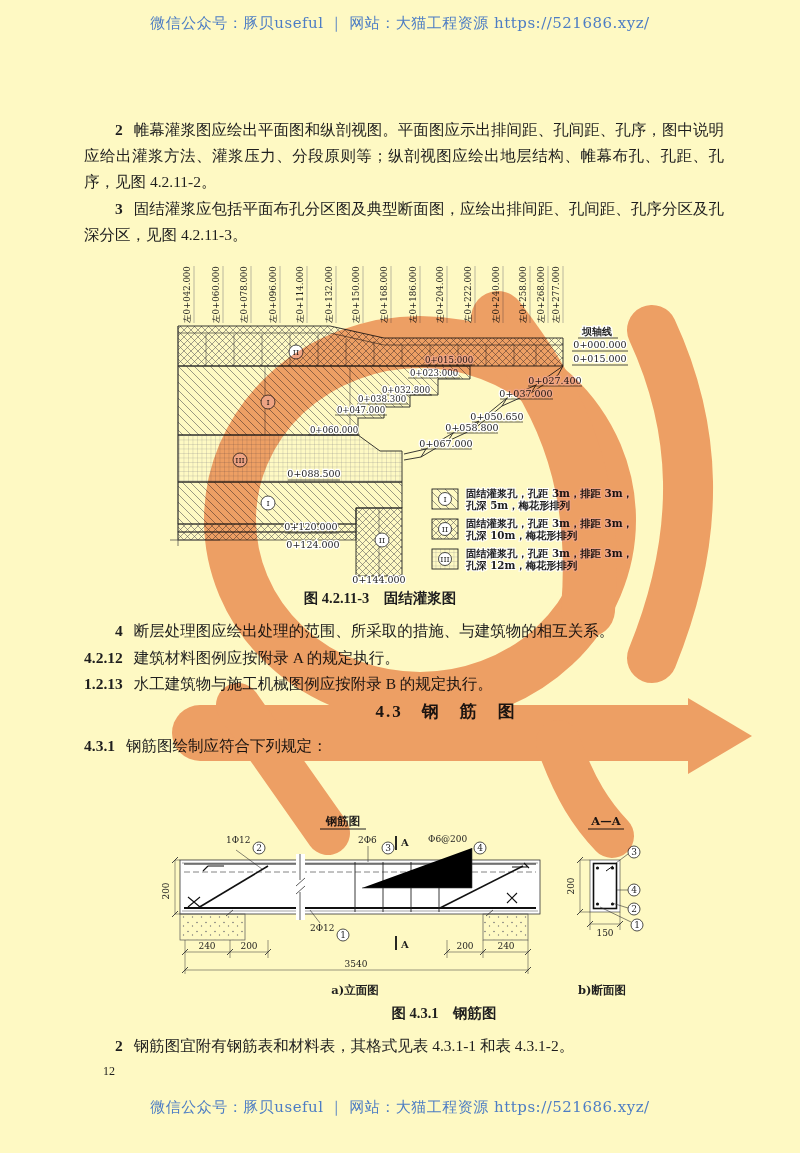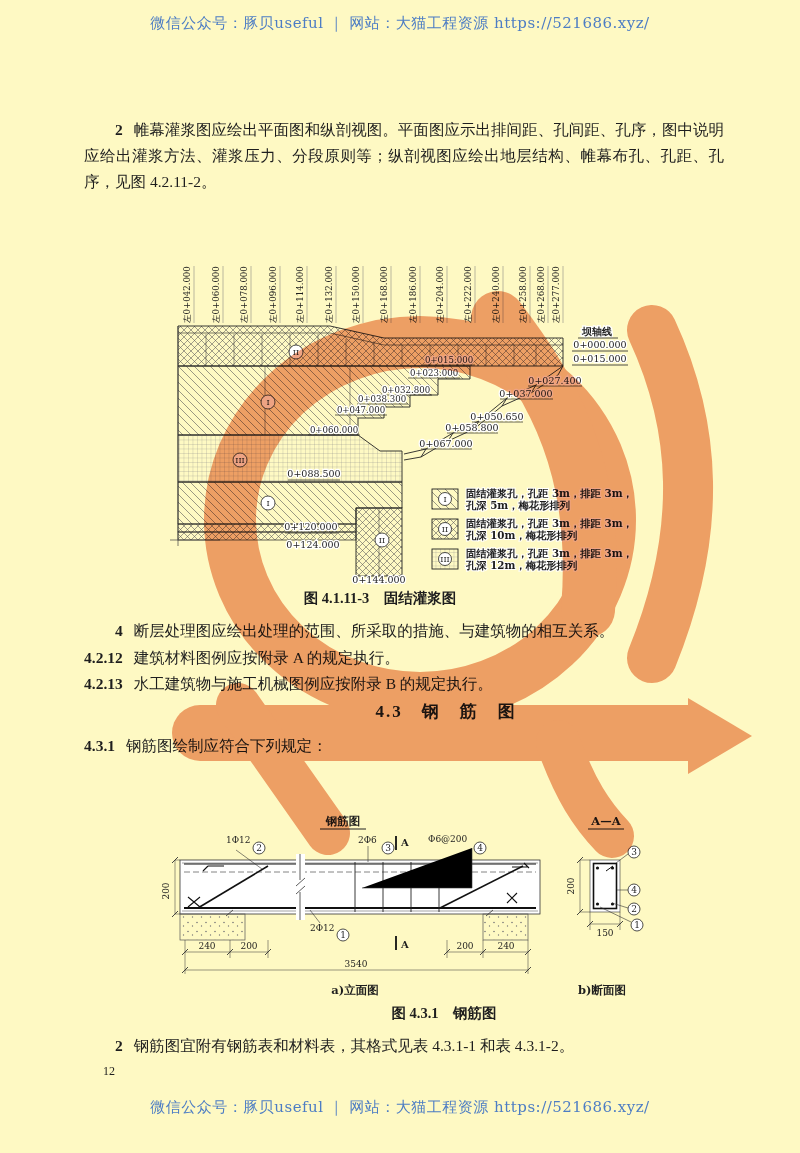--- a/index.html
+++ b/index.html
@@ -31,20 +31,21 @@
 </style>
 </head>
 <body>
 
 <div class="page">
 
   <div class="abs hf" style="top:14px;left:0;">微信公众号：豚贝useful ｜ 网站：大猫工程资源 https://521686.xyz/</div>
 
   <p class="abs para indent" style="top:117px;"><span class="num">2</span><span>帷幕灌浆图应绘出平面图和纵剖视图。平面图应示出排间距、孔间距、孔序，图中说明应给出灌浆方法、灌浆压力、分段原则等；纵剖视图应绘出地层结构、帷幕布孔、孔距、孔序，见图 4.2.11-2。</span></p>
 
+  <p class="abs para indent" style="top:196px;"><span class="num">3</span><span>固结灌浆应包括平面布孔分区图及典型断面图，应绘出排间距、孔间距、孔序分区及孔深分区，见图 4.2.11-3。</span></p>
 
   <svg class="abs" style="top:246px;left:170px;" width="580" height="342" viewBox="0 0 580 342">
     <defs>
       <pattern id="xh" width="7" height="7" patternUnits="userSpaceOnUse">
         <path d="M0,0 L7,7 M7,0 L0,7" stroke="#555" stroke-width="0.55" fill="none"></path>
       </pattern>
       <pattern id="dg" width="8" height="8" patternUnits="userSpaceOnUse">
         <path d="M0,0 L8,8 M-2,6 L2,10 M6,-2 L10,2" stroke="#555" stroke-width="0.6" fill="none"></path>
       </pattern>
       <pattern id="gr" width="4.5" height="4.5" patternUnits="userSpaceOnUse">
@@ -157,25 +158,25 @@
       <text class="lg" x="296" y="293">孔深 10m，梅花形排列</text>
 
       <rect x="262" y="303" width="26" height="20" fill="url(#gr)" stroke="#222" stroke-width="0.9"></rect>
       <circle cx="275" cy="313" r="6.5" fill="#fff" stroke="#222" stroke-width="0.8"></circle>
       <text class="zn" x="275" y="316" text-anchor="middle">III</text>
       <text class="lg" x="296" y="311">固结灌浆孔，孔距 3m，排距 3m，</text>
       <text class="lg" x="296" y="323">孔深 12m，梅花形排列</text>
     </g>
   </svg>
 
-  <div class="abs figcap" style="top:589px;left:180px;width:400px;">图 4.1.11-3　固结灌浆图</div>
+  <div class="abs figcap" style="top:589px;left:180px;width:400px;">图 4.2.11-3　固结灌浆图</div>
 
   <p class="abs para indent" style="top:618px;"><span class="num">4</span><span>断层处理图应绘出处理的范围、所采取的措施、与建筑物的相互关系。</span></p>
   <p class="abs para" style="top:645px;"><span class="num">4.2.12</span><span>建筑材料图例应按附录 A 的规定执行。</span></p>
-  <p class="abs para" style="top:671px;"><span class="num">4.2.13</span><span>水工建筑物与施工机械图例应按附录 B 的规定执行。</span></p>
+  <p class="abs para" style="top:671px;"><span class="num">1.2.13</span><span>水工建筑物与施工机械图例应按附录 B 的规定执行。</span></p>
 
   <div class="abs h43" style="top:700px;left:0;">4.3　钢　筋　图</div>
 
   <p class="abs para" style="top:733px;"><span class="num">4.3.1</span><span>钢筋图绘制应符合下列规定：</span></p>
 
   <svg class="abs" style="top:812px;left:150px;" width="530" height="190" viewBox="0 0 530 190">
     <defs>
       <pattern id="st" width="9" height="9" patternUnits="userSpaceOnUse">
         <circle cx="2" cy="2.5" r="0.8" fill="#777"></circle>
           <circle cx="6.5" cy="6" r="0.7" fill="#777"></circle>

